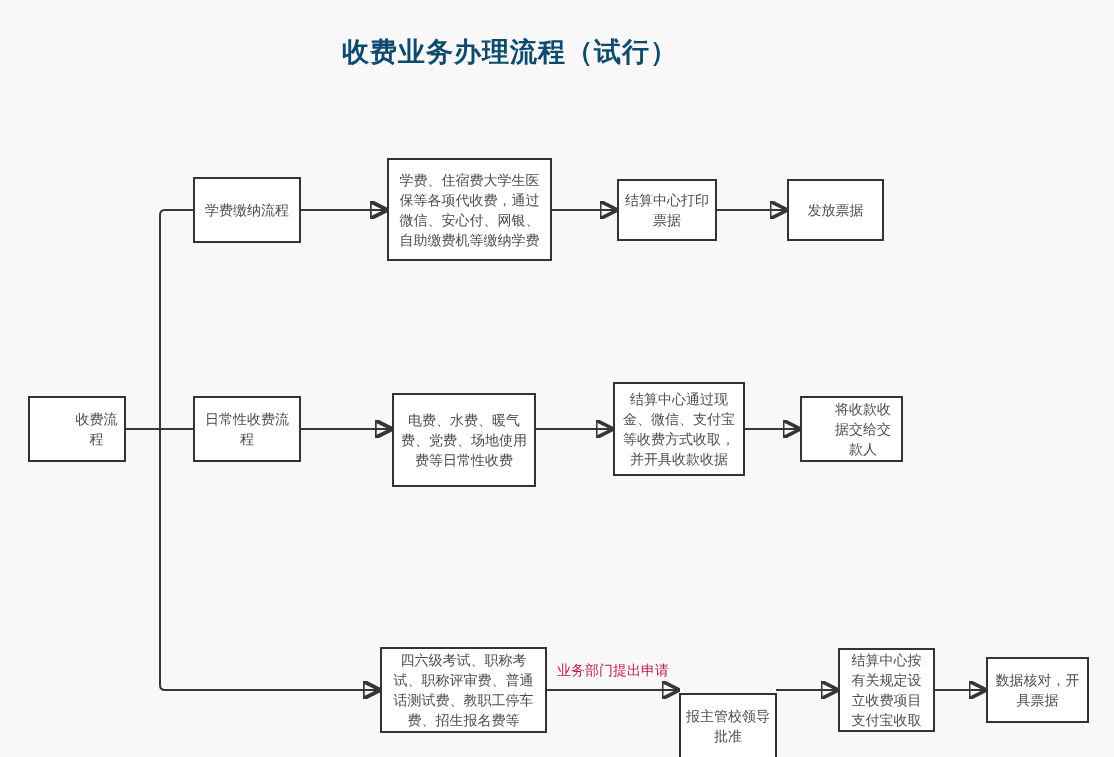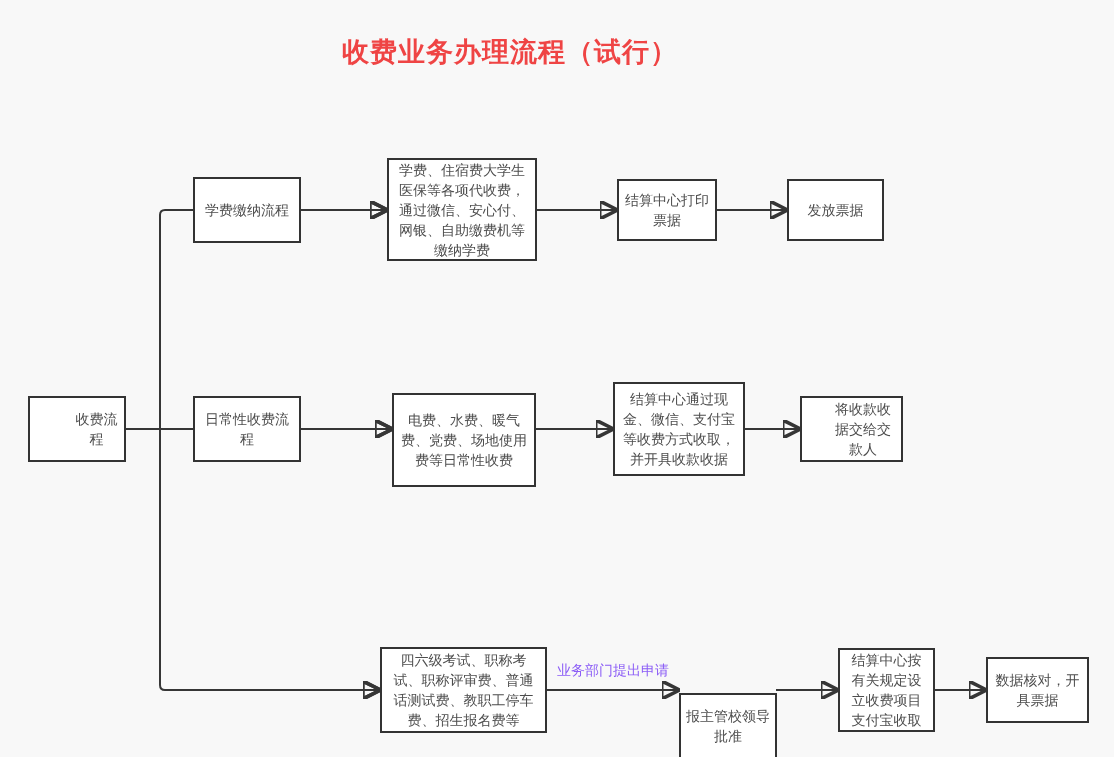--- a/index.html
+++ b/index.html
@@ -16,41 +16,41 @@
     overflow: hidden;
   }
   .title {
     position: absolute;
     left: 0;
     top: 34px;
     width: 1020px;
     text-align: center;
     font-size: 27px;
     font-weight: bold;
-    color: #ef4444;
+    color: #0c4a6e;
     letter-spacing: 1px;
   }
   .node {
     position: absolute;
     box-sizing: border-box;
     background: #ffffff;
     border: 2px solid #333333;
     display: flex;
     align-items: center;
     justify-content: center;
     text-align: center;
     font-size: 14px;
     line-height: 20px;
     color: #4d4d4d;
     padding: 3px 5px;
   }
   .edge-label {
     position: absolute;
     font-size: 14px;
-    color: #8b5cf6;
+    color: #be185d;
     text-align: center;
     line-height: 18px;
     white-space: nowrap;
   }
   svg.connectors {
     position: absolute;
     left: 0;
     top: 0;
     width: 1114px;
     height: 757px;
@@ -89,21 +89,21 @@
 
     <path d="M310 690 H378" marker-end="url(#arrow)"></path>
     <path d="M547 690 H677" marker-end="url(#arrow)"></path>
     <path d="M776 690 H836" marker-end="url(#arrow)"></path>
     <path d="M935 690 H984" marker-end="url(#arrow)"></path>
   </svg>
 
   <div class="node" style="left:28px; top:396px; width:98px; height:66px;padding-left:44px;">收费流程</div>
 
   <div class="node" style="left:193px; top:177px; width:108px; height:66px;">学费缴纳流程</div>
-  <div class="node" style="left:387px; top:158px; width:150px; height:103px;">学费、住宿费大学生医保等各项代收费，通过微信、安心付、网银、自助缴费机等缴纳学费</div>
+  <div class="node" style="left:387px; top:158px; width:165px; height:103px;">学费、住宿费大学生医保等各项代收费，通过微信、安心付、网银、自助缴费机等缴纳学费</div>
   <div class="node" style="left:617px; top:179px; width:100px; height:62px;">结算中心打印票据</div>
   <div class="node" style="left:787px; top:179px; width:97px; height:62px;">发放票据</div>
 
   <div class="node" style="left:193px; top:396px; width:108px; height:66px;">日常性收费流程</div>
   <div class="node" style="left:392px; top:393px; width:144px; height:94px;">电费、水费、暖气费、党费、场地使用费等日常性收费</div>
   <div class="node" style="left:613px; top:382px; width:132px; height:94px;">结算中心通过现金、微信、支付宝等收费方式收取，并开具收款收据</div>
   <div class="node" style="left:800px; top:396px; width:103px; height:66px;padding-left:28px;">将收款收据交给交款人</div>
 
   <div class="node" style="left:380px; top:647px; width:167px; height:86px;">四六级考试、职称考试、职称评审费、普通话测试费、教职工停车费、招生报名费等</div>
   <div class="edge-label" style="left:548px; top:661px; width:130px;">业务部门提出申请</div>

